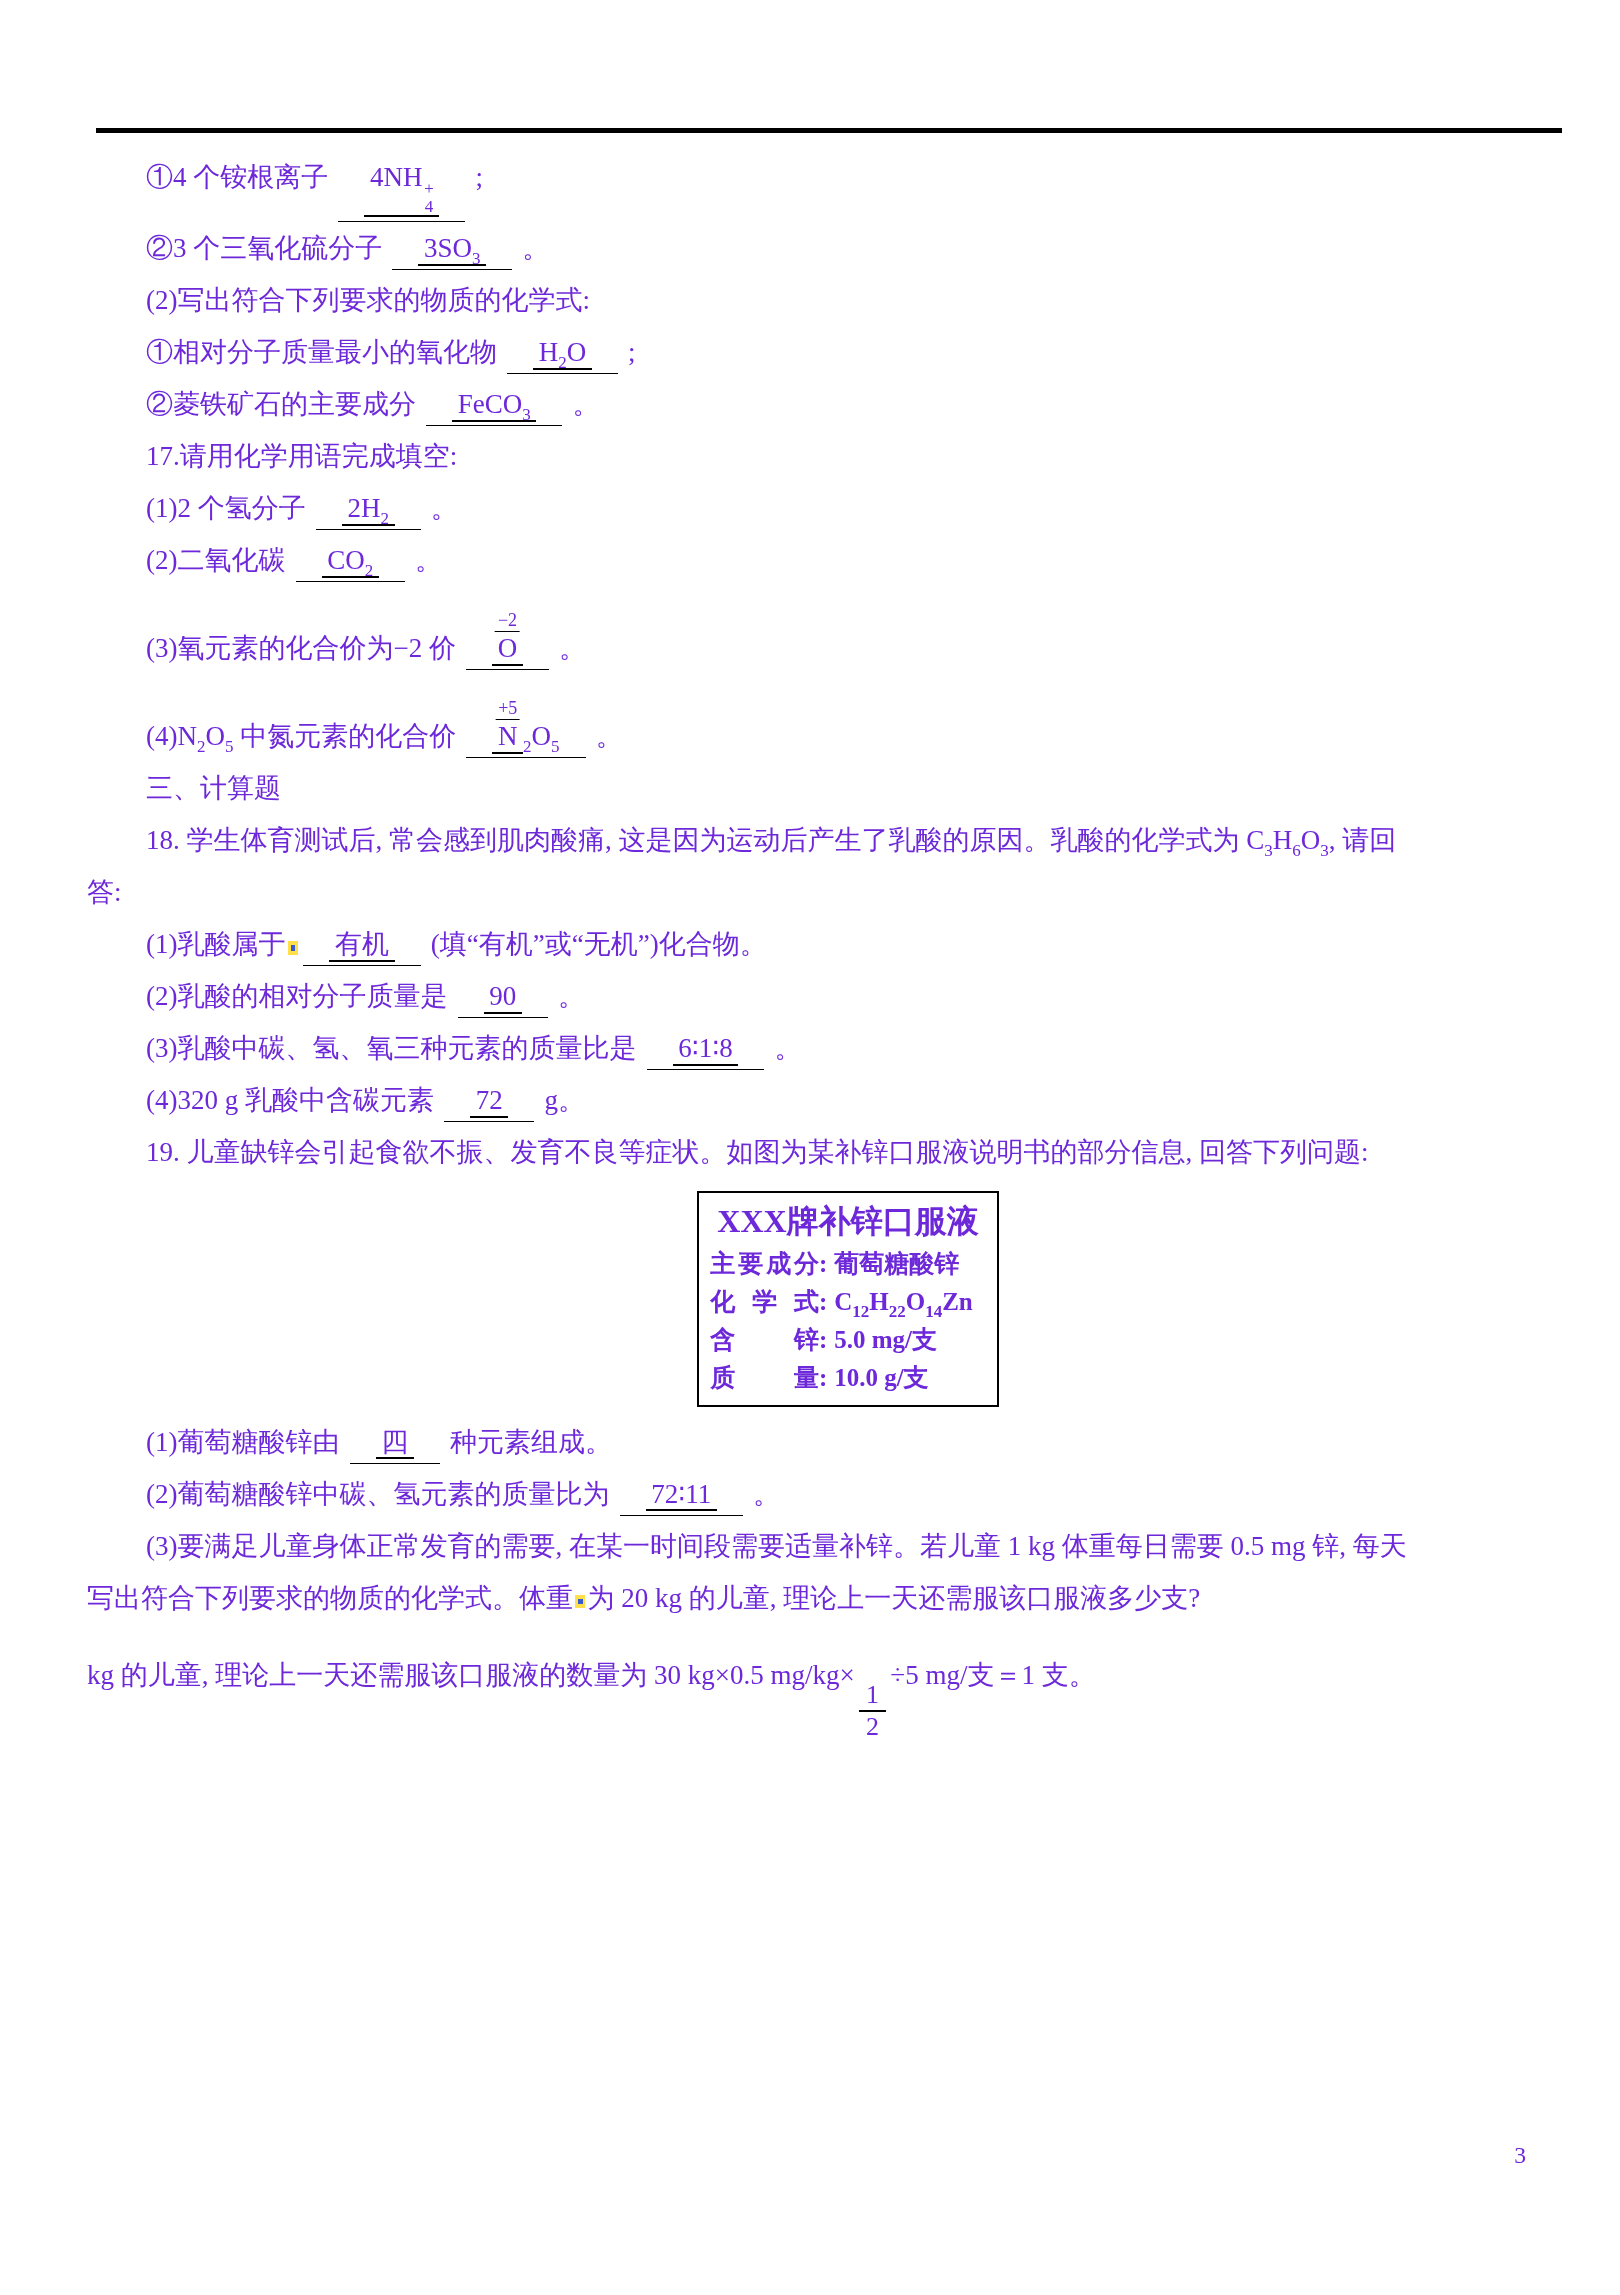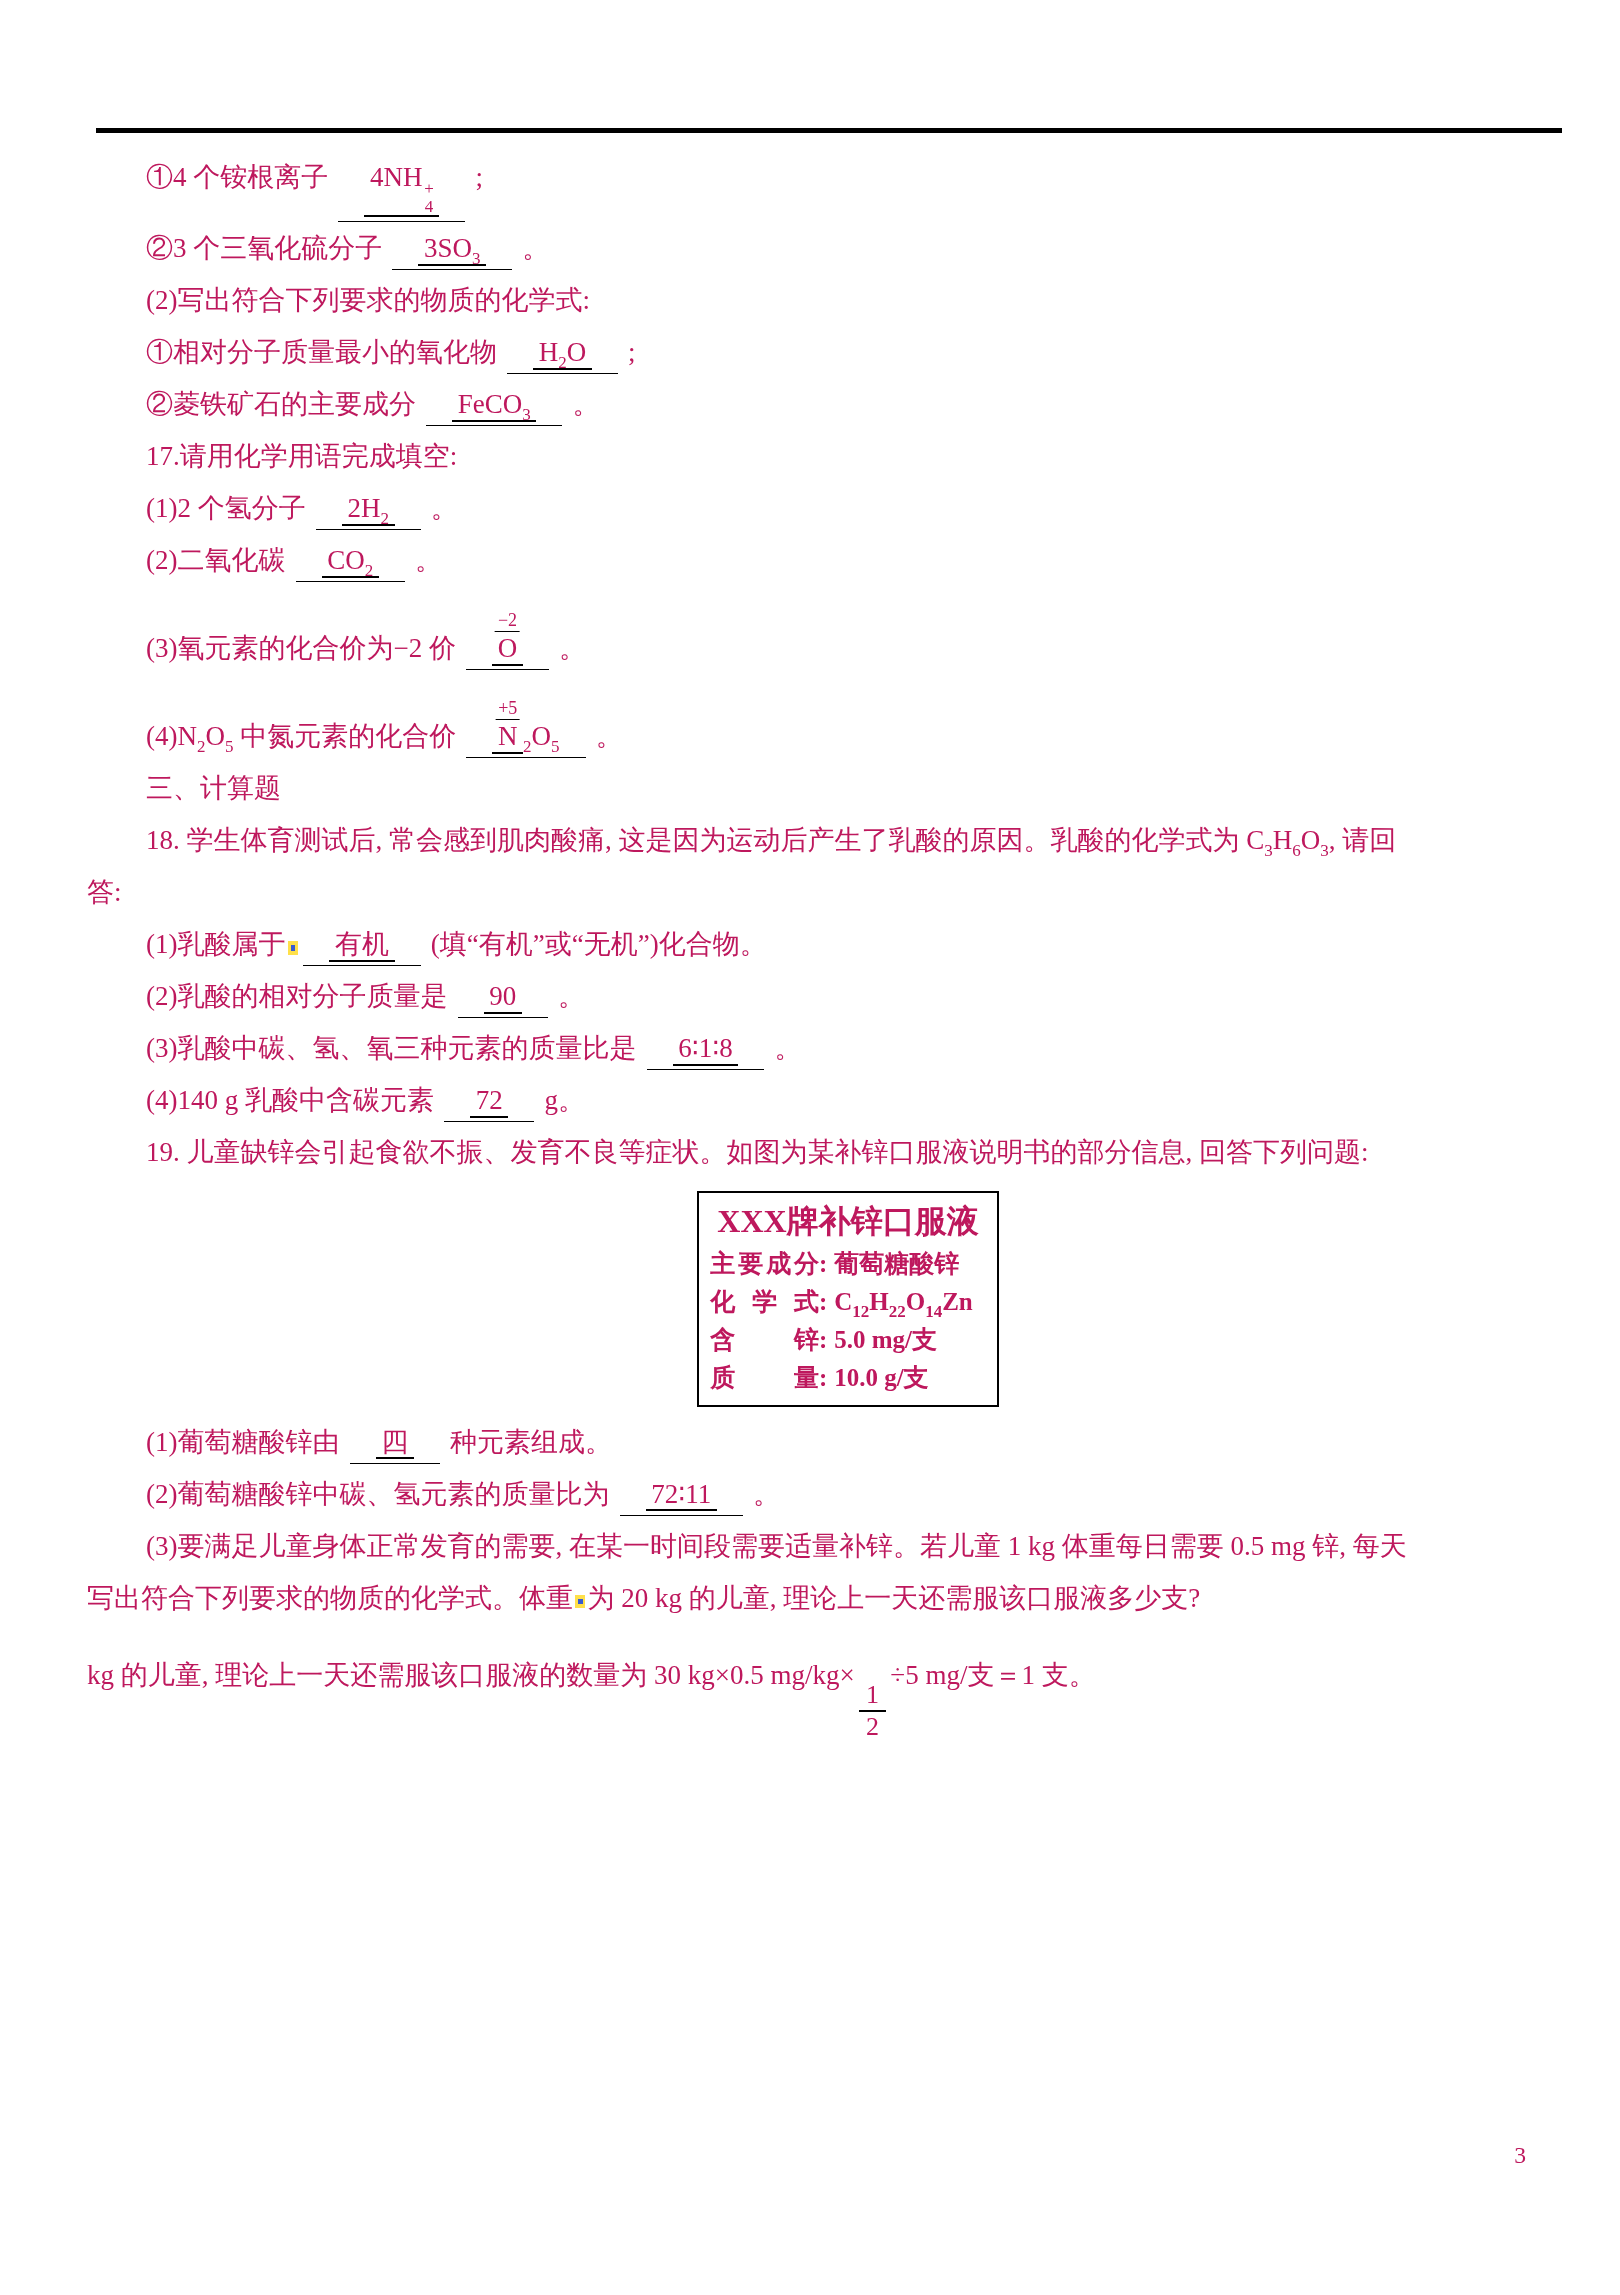--- a/index.html
+++ b/index.html
@@ -1,17 +1,17 @@
 <!DOCTYPE html>
 <html style="--marker-bg: #ffe04a; --marker-fg: #3a5bd0;font-size:9px"><head>
 <meta charset="utf-8">
 <style>
   html,body{margin:0;padding:0;background:#ffffff;}
   .page{
-    position:relative;width:1621px;height:2295px;background:#ffffff;color:#be185d;
+    position:relative;width:1621px;height:2295px;background:#ffffff;color:#6d28d9;
     font-family:"Liberation Serif","DejaVu Serif",serif;font-size:27px;overflow:hidden;
   }
   .rule{height:4.5px;background:#000;margin-left:96px;width:1466px;position:absolute;top:128px;}
   .content{position:absolute;top:151px;left:87px;right:71px;}
   .ln{line-height:52px;white-space:nowrap;}
   .ind{padding-left:59px;}
   .tall{padding-top:36px;}
   .fracline{padding-top:25px;padding-bottom:9px;}
   .blank{display:inline-block;border-bottom:1.7px solid #000;padding:0 26px 3.9px 26px;line-height:1.1;margin:0 3.4px;}
   .ansu{display:inline-block;border-bottom:2.8px solid #000;padding:0 5.6px;line-height:1.1;}
@@ -121,21 +121,21 @@
       <span>。</span>
     </div>
 
     <div class="ln ind">
       <span>(3)乳酸中碳、氢、氧三种元素的质量比是</span>
       <span class="blank"><span class="ansu">6∶1∶8</span></span>
       <span>。</span>
     </div>
 
     <div class="ln ind">
-      <span>(4)140 g 乳酸中含碳元素</span>
+      <span>(4)320 g 乳酸中含碳元素</span>
       <span class="blank"><span class="ansu">72</span></span>
       <span>g。</span>
     </div>
 
     <div class="ln ind">
       <span>19. 儿童缺锌会引起食欲不振、发育不良等症状。如图为某补锌口服液说明书的部分信息, 回答下列问题:</span>
     </div>
 
     <div class="box">
       <div class="box-title">XXX牌补锌口服液</div>

